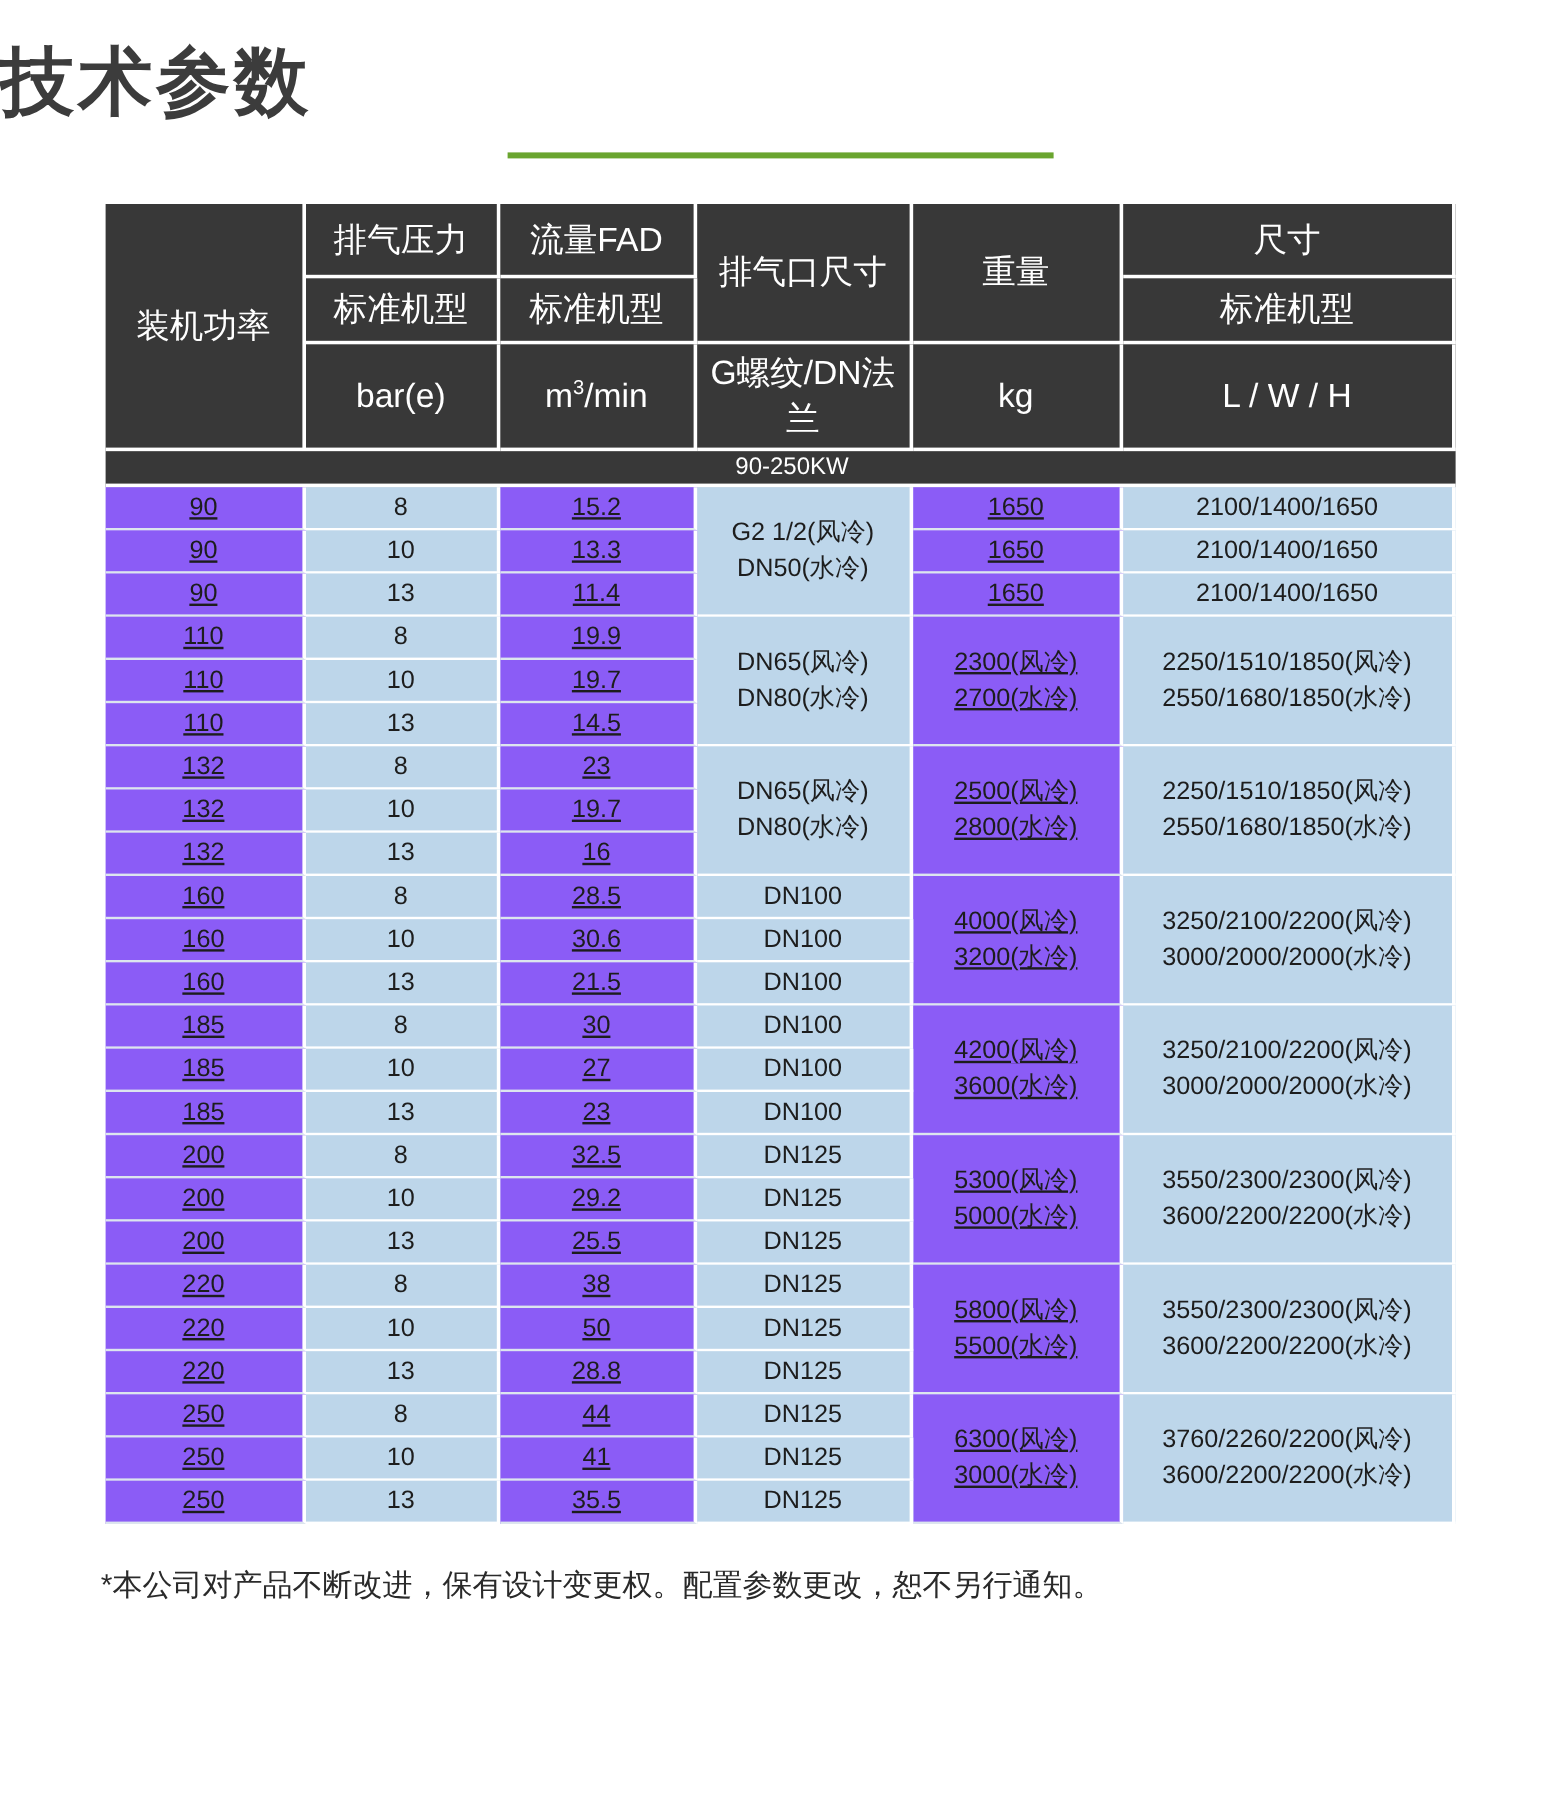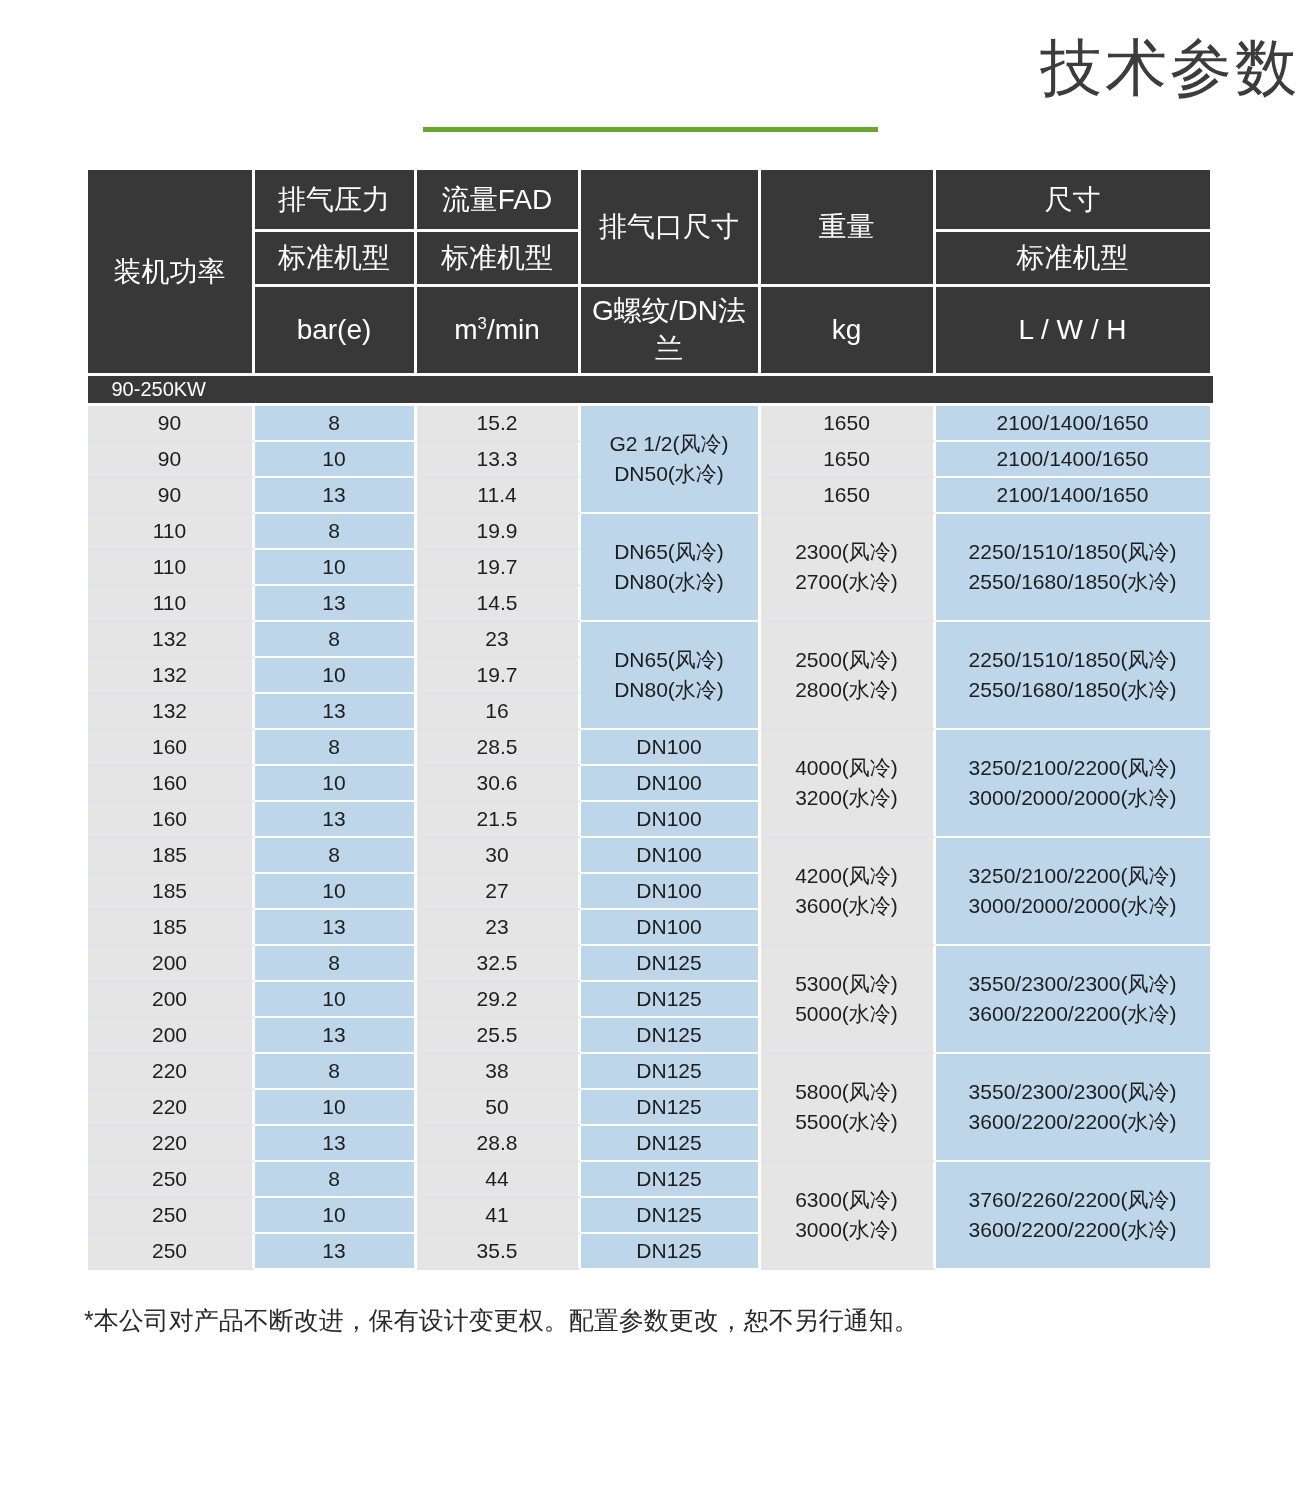--- a/index.html
+++ b/index.html
@@ -3,23 +3,23 @@
 <meta charset="utf-8">
 <style>
   html,body{margin:0;padding:0;background:#ffffff;}
   body{
     width:1300px;min-height:1497px;
     font-family:"Liberation Sans","DejaVu Sans",sans-serif;
     color:#1d1d1d;
   }
   .page-title{
     margin:26px 0 0 0;
-    text-align:right;
+    text-align:left;
     font-size:62px;
-    font-weight:400;
+    font-weight:700;
     letter-spacing:3px;
     color:#3c3c3c;
   }
   .title-rule{
     width:455px;height:5px;
     background:#6aa52f;
     margin:17px auto 38px auto;
   }
   table.spec{
     width:1125px;
@@ -44,30 +44,31 @@
     border-right:3px solid #ffffff;
     border-bottom:3px solid #ffffff;
   }
   tr.hr1 td{height:62px;}
   tr.hr2 td{height:55px;}
   tr.hr3 td{height:89px;}
   td.section{
     background:#383838;
     color:#ffffff;
     font-size:20px;
-    text-align:left;
+    text-align:center;
     padding-left:24px;
     height:30px;
     border-bottom:3px solid #ffffff;
   }
   
   td.w{
-    background:#e5e5e5;
+    background:#8b5cf6;
     border-right:3px solid #ffffff;
     border-bottom:2px solid #dce5ee;
+    text-decoration:underline;
   }
   td.b{
     background:#bdd6ea;
     border-right:3px solid #ffffff;
     border-bottom:2px solid #ffffff;
   }
   tr.dr td{height:36px;}
   td.ml{white-space:pre-line;line-height:1.45;}
   sup{font-size:0.6em;vertical-align:super;line-height:0;}
   .footnote{

